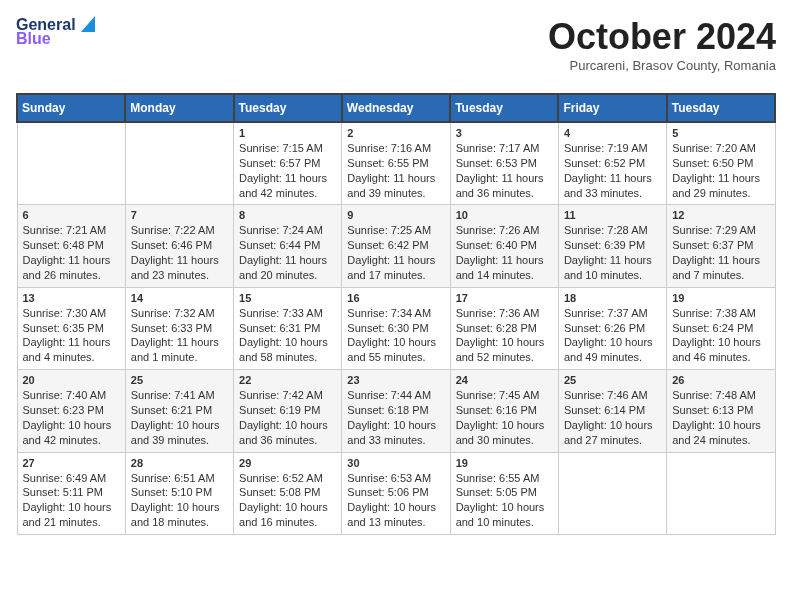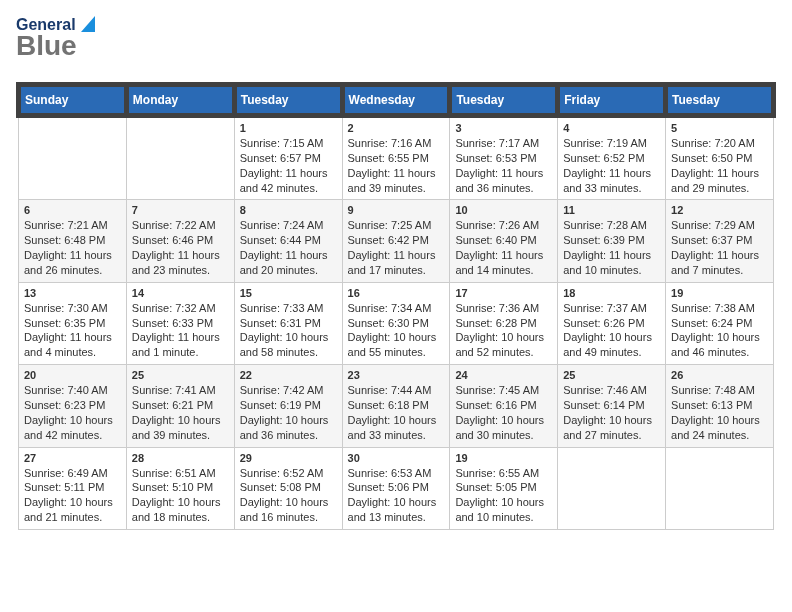--- a/index.html
+++ b/index.html
@@ -28,21 +28,21 @@
       border-collapse: collapse;
       table-layout: fixed;
     }
     th {
       background-color: #2a6ab5;
       color: #fff;
       font-size: 12px;
       font-weight: bold;
       padding: 6px 4px;
       text-align: left;
-      border: 5px solid #404040;
+      border: 2px solid #404040;
     }
     td {
       border: 1px solid #ccc;
       vertical-align: top;
       padding: 4px 5px;
       font-size: 10px;
       color: #333;
       height: 80px;
       background: #fff;
     }
@@ -72,22 +72,26 @@
 
 <div class="header">
   <div class="logo-wrapper">
     <div>
       <div style="display:flex;align-items:center;">
         <span style="font-size:16px;font-weight:bold;color:#1a3a6b;">General</span>
         <svg width="18" height="18" viewBox="0 0 18 18" style="margin-left:1px;">
           <polygon points="4,16 18,0 18,16" fill="#1a8fdd"></polygon>
         </svg>
       </div>
-      <span style="font-size:28px;font-weight:bold;color:#737373;display:block;margin-top:-4px;">Blue</span>
+      <span style="font-size:16px;font-weight:bold;color:#8b5cf6;display:block;margin-top:-4px;">Blue</span>
     </div>
+  </div>
+  <div class="title-section">
+    <div style="font-size:36px;font-weight:bold;color:#222;">October 2024</div>
+    <div style="font-size:13px;color:#555;">Purcareni, Brasov County, Romania</div>
   </div>
 </div>
 
 <table>
   <thead>
     <tr>
     <th>Sunday</th>
         <th>Monday</th>
         <th>Tuesday</th>
         <th>Wednesday</th>

